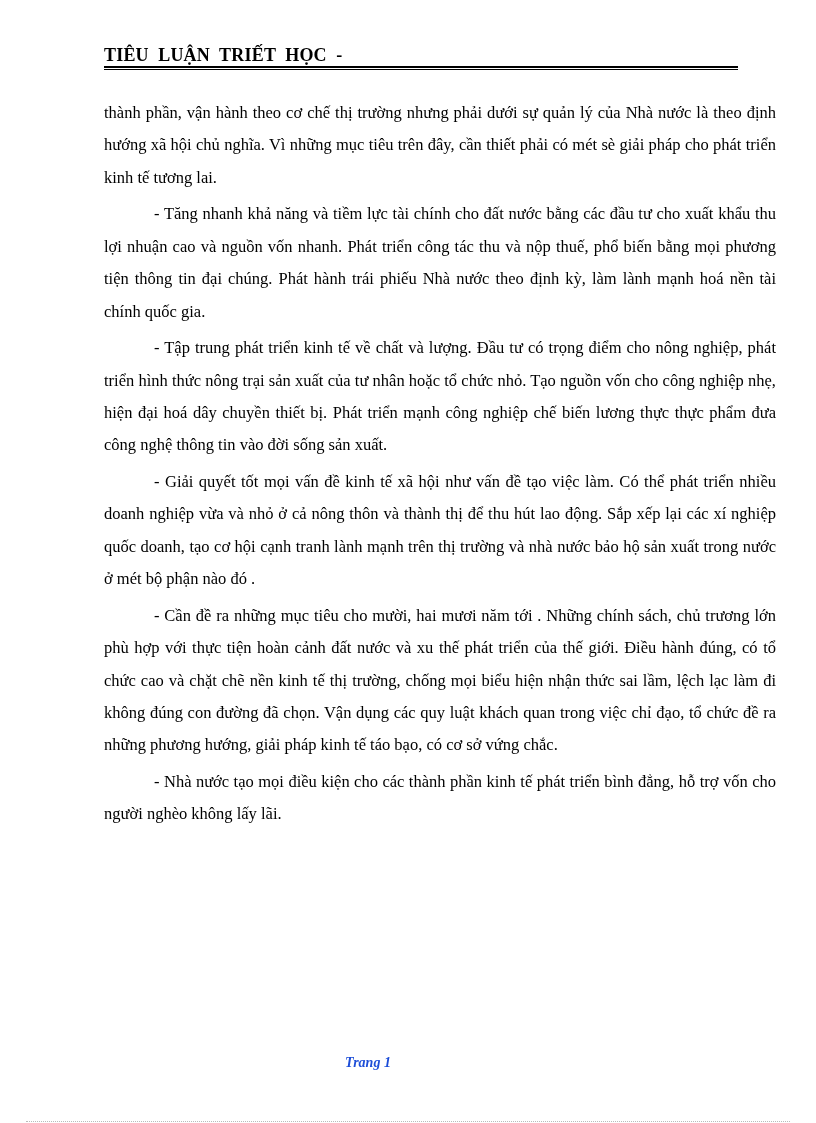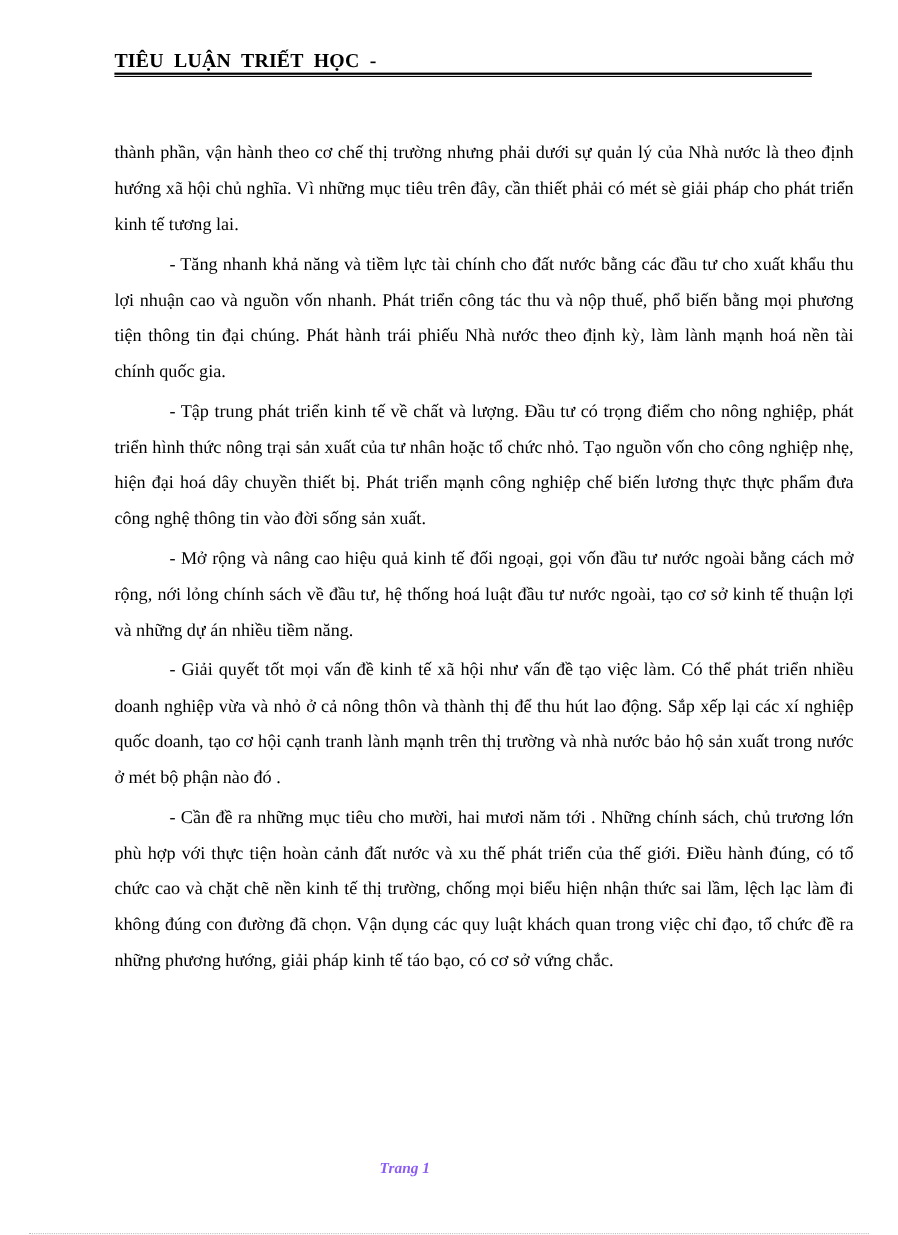--- a/index.html
+++ b/index.html
@@ -8,41 +8,41 @@
     .header { position: absolute; left: 104px; top: 48px; width: 634px; }
     .header-title {
       font-family: "Liberation Serif", serif;
       font-weight: bold; font-size: 18px; letter-spacing: 0.2px;
       color: #000; white-space: pre; line-height: 14px; height: 16px;
     }
     .header-rule { margin-top: 2px; border-top: 2px solid #000; height: 1px; border-bottom: 1px solid #000; }
     .body-text {
       position: absolute; left: 104px; top: 97px; width: 672px;
       font-family: "Liberation Serif", serif; font-size: 16.5px;
-      line-height: 32.4px; color: #000; text-align: justify; margin-top: 26px;
+      line-height: 32.4px; color: #000; text-align: justify;
     }
     .body-text p { margin: 0 0 4.2px 0; }
     .body-text p.indent { text-indent: 50px; }
     .footer { position: absolute; left: 0; width: 736px; top: 1055px; text-align: center;
-      font-family: "Liberation Serif", serif; font-style: italic; font-weight: bold; font-size: 14px; color: #8b5cf6; }
+      font-family: "Liberation Serif", serif; font-style: italic; font-weight: bold; font-size: 14px; color: #1d4ed8; }
     .page-edge { position: absolute; left: 26px; right: 26px; top: 1121px; border-top: 1px dotted #bbbbbb; }
   </style>
 </head>
 <body>
 
 <div class="page">
   <div class="header">
     <div class="header-title">TIÊU  LUẬN  TRIẾT  HỌC  -</div>
     <div class="header-rule"></div>
   </div>
 
   <div class="body-text">
     <p>thành phần, vận hành theo cơ chế thị trường nhưng phải dưới sự quản lý của Nhà nước là theo định hướng xã hội chủ nghĩa. Vì những mục tiêu trên đây, cần thiết phải có mét sè giải pháp cho phát triển kinh tế tương lai.</p>
     <p class="indent">- Tăng nhanh khả năng và tiềm lực tài chính cho đất nước bằng các đầu tư cho xuất khẩu thu lợi nhuận cao và nguồn vốn nhanh. Phát triển công tác thu và nộp thuế, phổ biến bằng mọi phương tiện thông tin đại chúng. Phát hành trái phiếu Nhà nước theo định kỳ, làm lành mạnh hoá nền tài chính quốc gia.</p>
     <p class="indent">- Tập trung phát triển kinh tế về chất và lượng. Đầu tư có trọng điểm cho nông nghiệp, phát triển hình thức nông trại sản xuất của tư nhân hoặc tổ chức nhỏ. Tạo nguồn vốn cho công nghiệp nhẹ, hiện đại hoá dây chuyền thiết bị. Phát triển mạnh công nghiệp chế biến lương thực thực phẩm đưa công nghệ thông tin vào đời sống sản xuất.</p>
-    <p class="indent">- Mở rộng và nâng cao hiệu quả kinh tế đối ngoại, gọi vốn đầu tư nước ngoài bằng cách mở rộng, nới lỏng chính sách về đầu tư, hệ thống hoá luật đầu tư nước ngoài, tạo cơ sở kinh tế thuận lợi và những dự án nhiều tiềm năng.</p>
     <p class="indent">- Giải quyết tốt mọi vấn đề kinh tế xã hội như vấn đề tạo việc làm. Có thể phát triển nhiều doanh nghiệp vừa và nhỏ ở cả nông thôn và thành thị để thu hút lao động. Sắp xếp lại các xí nghiệp quốc doanh, tạo cơ hội cạnh tranh lành mạnh trên thị trường và nhà nước bảo hộ sản xuất trong nước ở mét bộ phận nào đó .</p>
     <p class="indent">- Cần đề ra những mục tiêu cho mười, hai mươi năm tới . Những chính sách, chủ trương lớn phù hợp với thực tiện hoàn cảnh đất nước và xu thế phát triển của thế giới. Điều hành đúng, có tổ chức cao và chặt chẽ nền kinh tế thị trường, chống mọi biểu hiện nhận thức sai lầm, lệch lạc làm đi không đúng con đường đã chọn. Vận dụng các quy luật khách quan trong việc chỉ đạo, tổ chức đề ra những phương hướng, giải pháp kinh tế táo bạo, có cơ sở vứng chắc.</p>
+    <p class="indent">- Nhà nước tạo mọi điều kiện cho các thành phần kinh tế phát triển bình đẳng, hỗ trợ vốn cho người nghèo không lấy lãi.</p>
   </div>
 
   <div class="footer">Trang 1</div>
   <div class="page-edge"></div>
 </div>
 
 </body></html>

